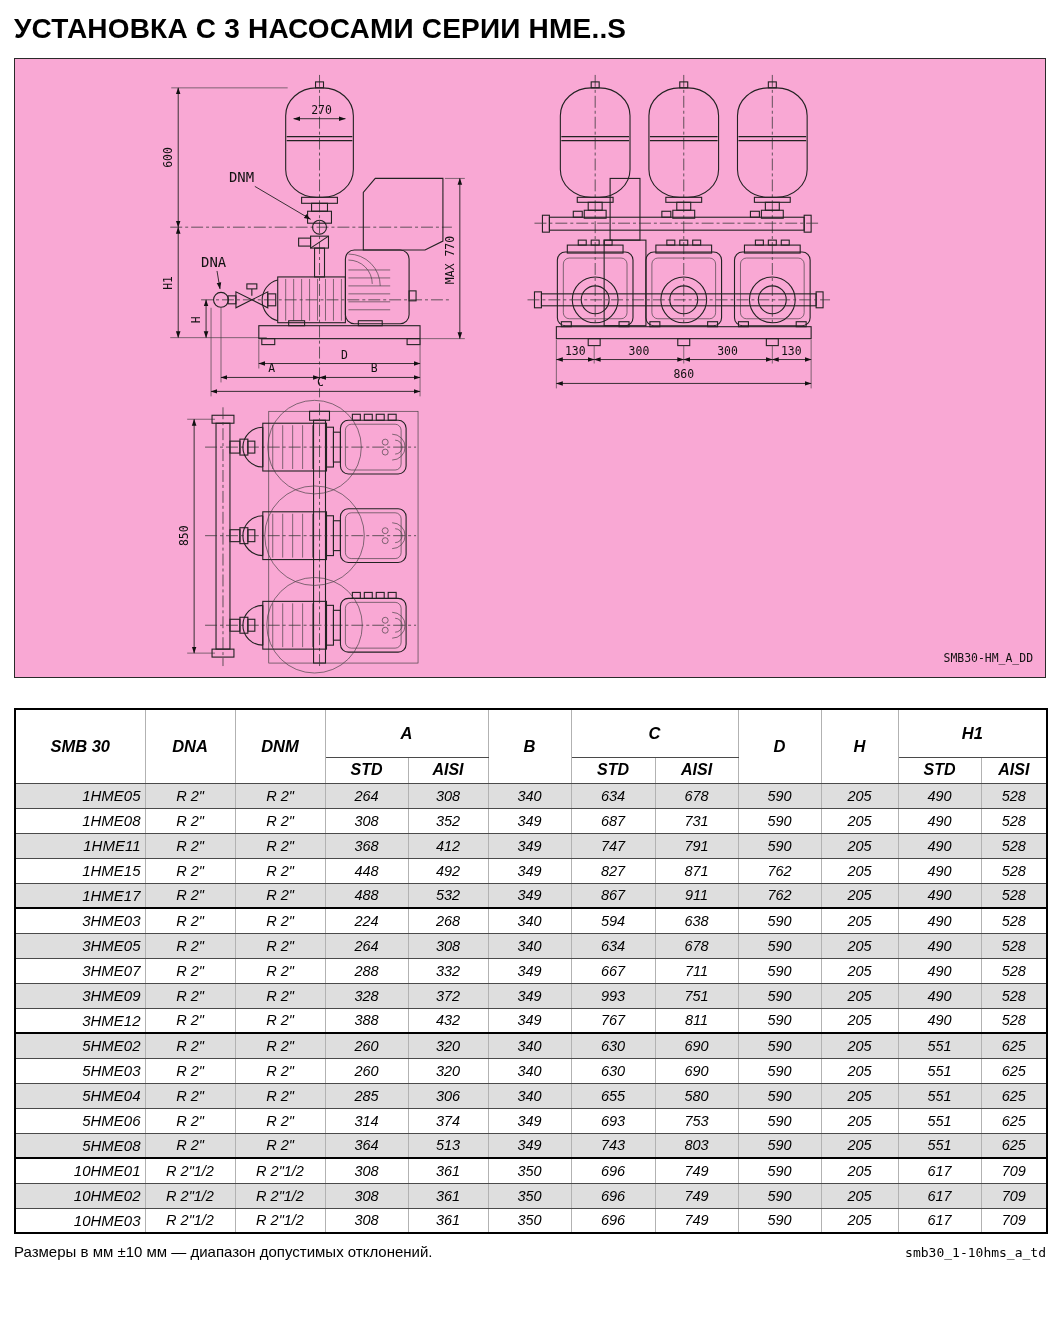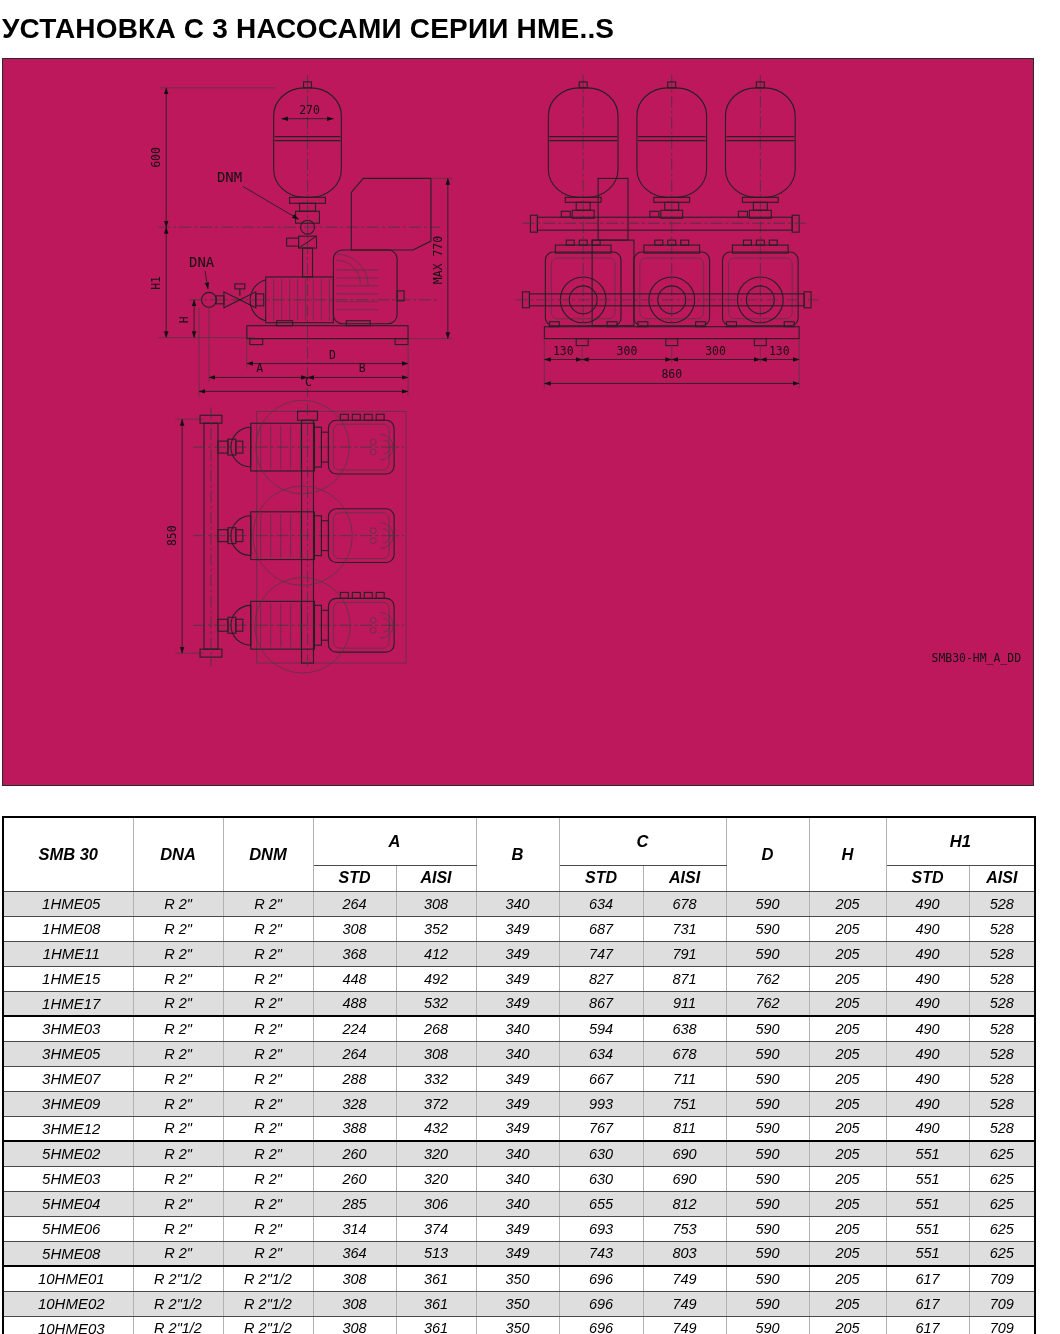--- a/index.html
+++ b/index.html
@@ -1,43 +1,43 @@
 <!DOCTYPE html>
 <html><head>
 <meta charset="utf-8">
 <style>
   * { box-sizing: border-box; }
   html,body { margin:0; padding:0; background:#fff; }
   body { font-family:"Liberation Sans", sans-serif; color:#000; }
-  .page { width:1060px; height:1334px; padding:10px 14px 0 2px; position:relative; overflow:hidden; background:#fff; }
+  .page { width:1060px; height:1334px; padding:10px 14px 0 14px; position:relative; overflow:hidden; background:#fff; }
 
   h1.title { font-size:28px; line-height:34px; font-weight:bold; margin:2px 0 12px 0; letter-spacing:0.2px; }
 
-  .drawing-box { width:1032px; height:728px; border:1.5px solid #2a2a2a; position:relative; background:#be185d; }
+  .drawing-box { width:1032px; height:620px; border:1.5px solid #2a2a2a; position:relative; background:#f9a8d4; }
   .drawing-box svg { display:block; }
 
   svg .ln   { stroke:#222; fill:none; stroke-width:1.1; }
   svg .thin { stroke:#3c3c3c; fill:none; stroke-width:0.65; }
   svg .dim  { stroke:#222; fill:none; stroke-width:0.9; }
   svg .cl   { stroke:#3a3a3a; fill:none; stroke-width:0.8; stroke-dasharray:12 3 3 3; }
   svg text  { fill:#111; font-family:"DejaVu Sans Mono", monospace; }
   svg .dimtxt { font-size:11.5px; }
   svg .lbltxt { font-size:14px; }
   svg .codetxt { font-size:11.5px; }
 
   table.dim-table { border-collapse:collapse; width:1032px; table-layout:fixed; margin-top:30px; border:2.5px solid #000;font-style:italic; }
   .dim-table th, .dim-table td {
     border-left:1px solid #b2b2b2; border-right:1px solid #b2b2b2;
     border-top:1px solid #4a4a4a; border-bottom:1px solid #4a4a4a;
     text-align:center; padding:0 4px; font-size:14.5px; height:25px;
     white-space:nowrap; overflow:hidden;
   }
   .dim-table thead th { font-weight:bold; font-size:16.5px; height:48px; }
   .dim-table thead tr.subhead th { font-size:16px; height:26px; }
-  .dim-table td.model { text-align:center; padding-left:10px; font-size:15px; }
+  .dim-table td.model { text-align:right; padding-left:10px; font-size:15px; }
   .dim-table tbody tr.shaded td { background:#dedede; }
   .dim-table tbody tr.group-start td { border-top:2.5px solid #000; }
 
   .footer-row { width:1032px; display:flex; justify-content:space-between; align-items:baseline; margin-top:9px; }
   .footer-note { font-size:15px; }
   .footer-code { font-size:13px; font-family:"DejaVu Sans Mono", monospace; }
 </style>
 </head>
 <body>
 
@@ -564,21 +564,21 @@
     <td>625</td>
   </tr>
         <tr class="shaded">
     <td class="model">5HME04</td>
     <td>R 2"</td>
     <td>R 2"</td>
     <td>285</td>
     <td>306</td>
     <td>340</td>
     <td>655</td>
-    <td>812</td>
+    <td>580</td>
     <td>590</td>
     <td>205</td>
     <td>551</td>
     <td>625</td>
   </tr>
         <tr>
     <td class="model">5HME06</td>
     <td>R 2"</td>
     <td>R 2"</td>
     <td>314</td>
@@ -644,16 +644,17 @@
     <td>749</td>
     <td>590</td>
     <td>205</td>
     <td>617</td>
     <td>709</td>
   </tr>
       </tbody>
   </table>
 
   <div class="footer-row">
+    <span class="footer-note">Размеры в мм ±10 мм — диапазон допустимых отклонений.</span>
     <span class="footer-code">smb30_1-10hms_a_td</span>
   </div>
 
 </div>
 
 </body></html>

